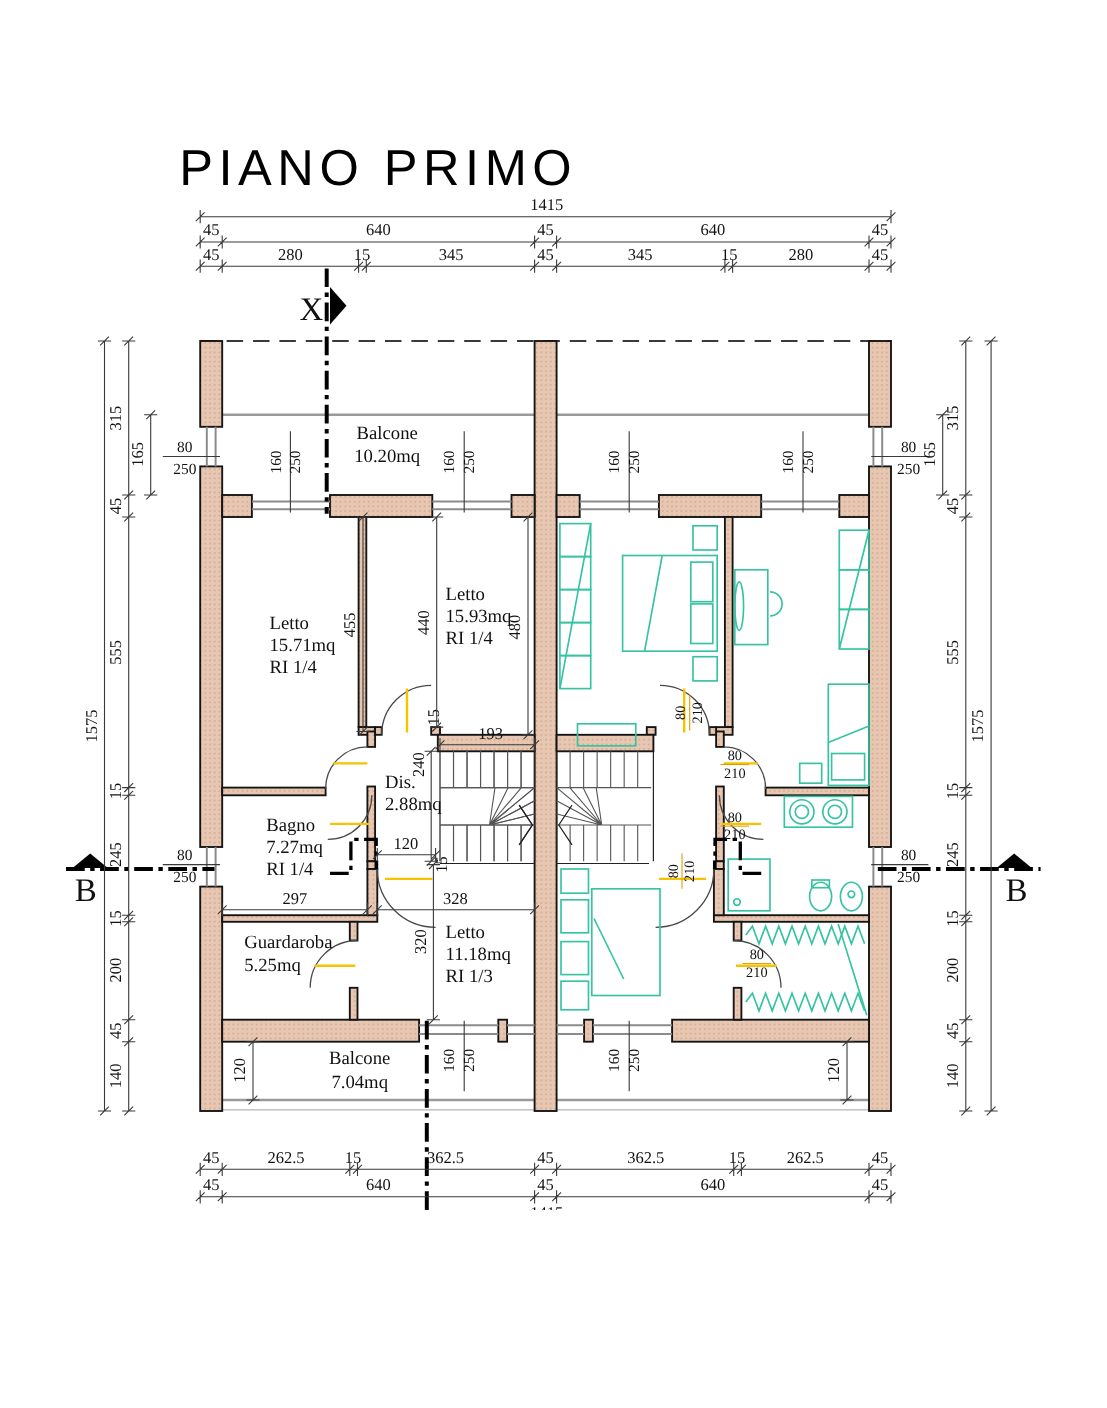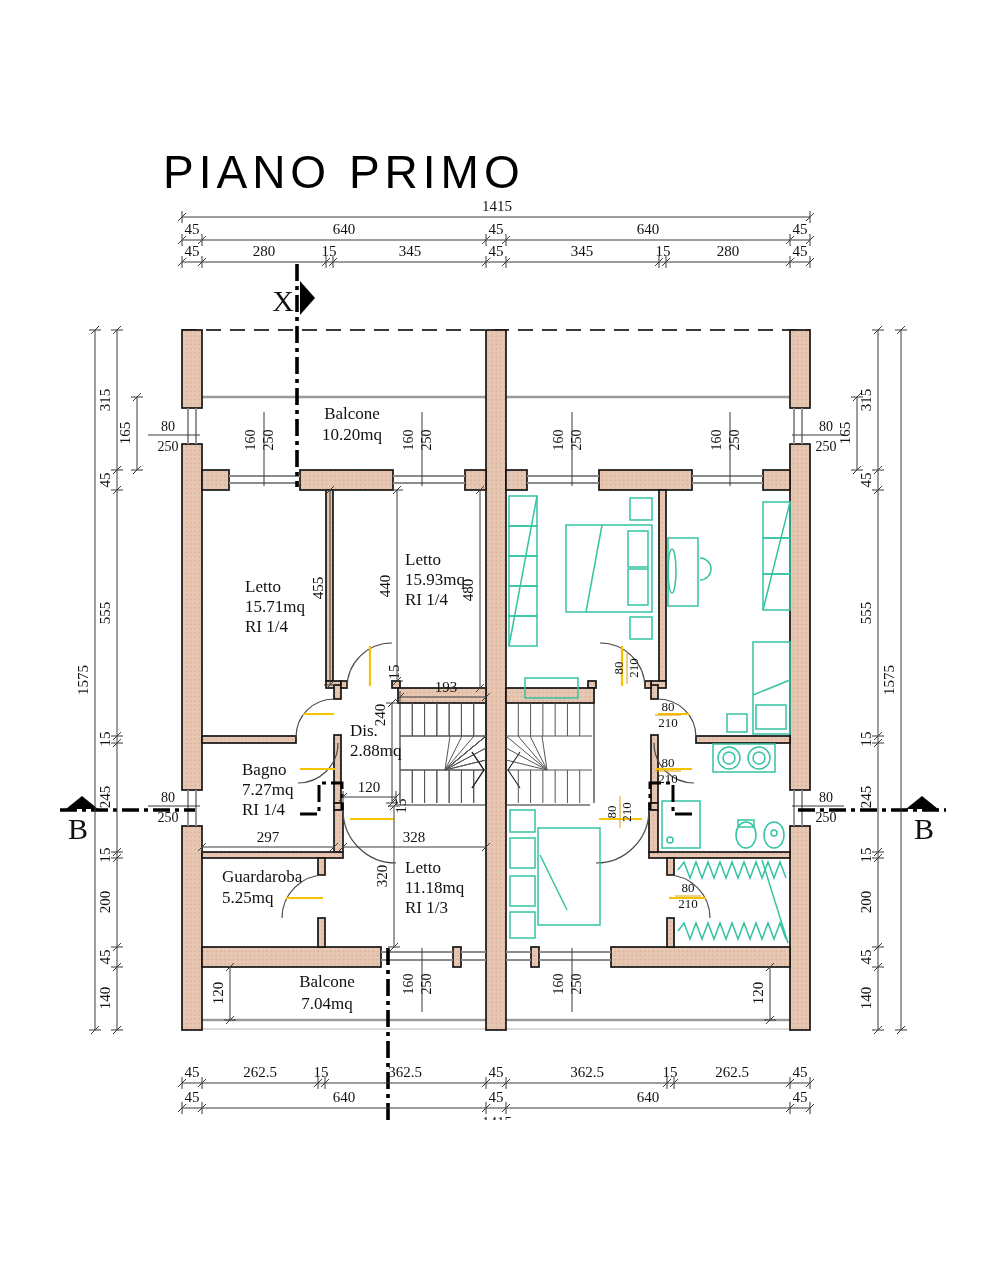--- a/index.html
+++ b/index.html
@@ -1,20 +1,20 @@
 <!DOCTYPE html>
 <html style="--wall: #e8c7b2; --walldot: #cfa68d; --furniture: #35c3a2; --leaf: #f5c400; --dlab: #e09e00; --line: #141414; --dim: #3a3a3a;"><head>
 <meta charset="utf-8">
 <style>
   :root{
     --wall:#e8c7b2; --walldot:#cfa68d; --furniture:#35c3a2; --leaf:#f5c400;
     --dlab:#e09e00; --line:#141414; --dim:#3a3a3a;
   }
   html,body{margin:0;padding:0;background:#fff;}
-  .stage{position:relative;width:1006px;height:1100px;background:#ffffff;overflow:hidden;margin-top:20px;}
+  .stage{position:relative;width:1006px;height:1100px;background:#ffffff;overflow:hidden;}
   svg{display:block;}
   svg text{fill:#111;}
   .title{font:46px "Liberation Sans",sans-serif;letter-spacing:5px;fill:#000;}
   .dimtxt{font:15px "Liberation Serif",serif;}
   .wlab{font:14px "Liberation Serif",serif;}
   .roomtxt{font:17px "Liberation Serif",serif;}
   .sectxt{font:30px "Liberation Serif",serif;}
   .wall{fill:url(#wh);stroke:var(--line);stroke-width:1.7;}
   .thin{stroke:#222;stroke-width:1.1;fill:none;}
   .stair{stroke:#555;stroke-width:1;fill:none;}

